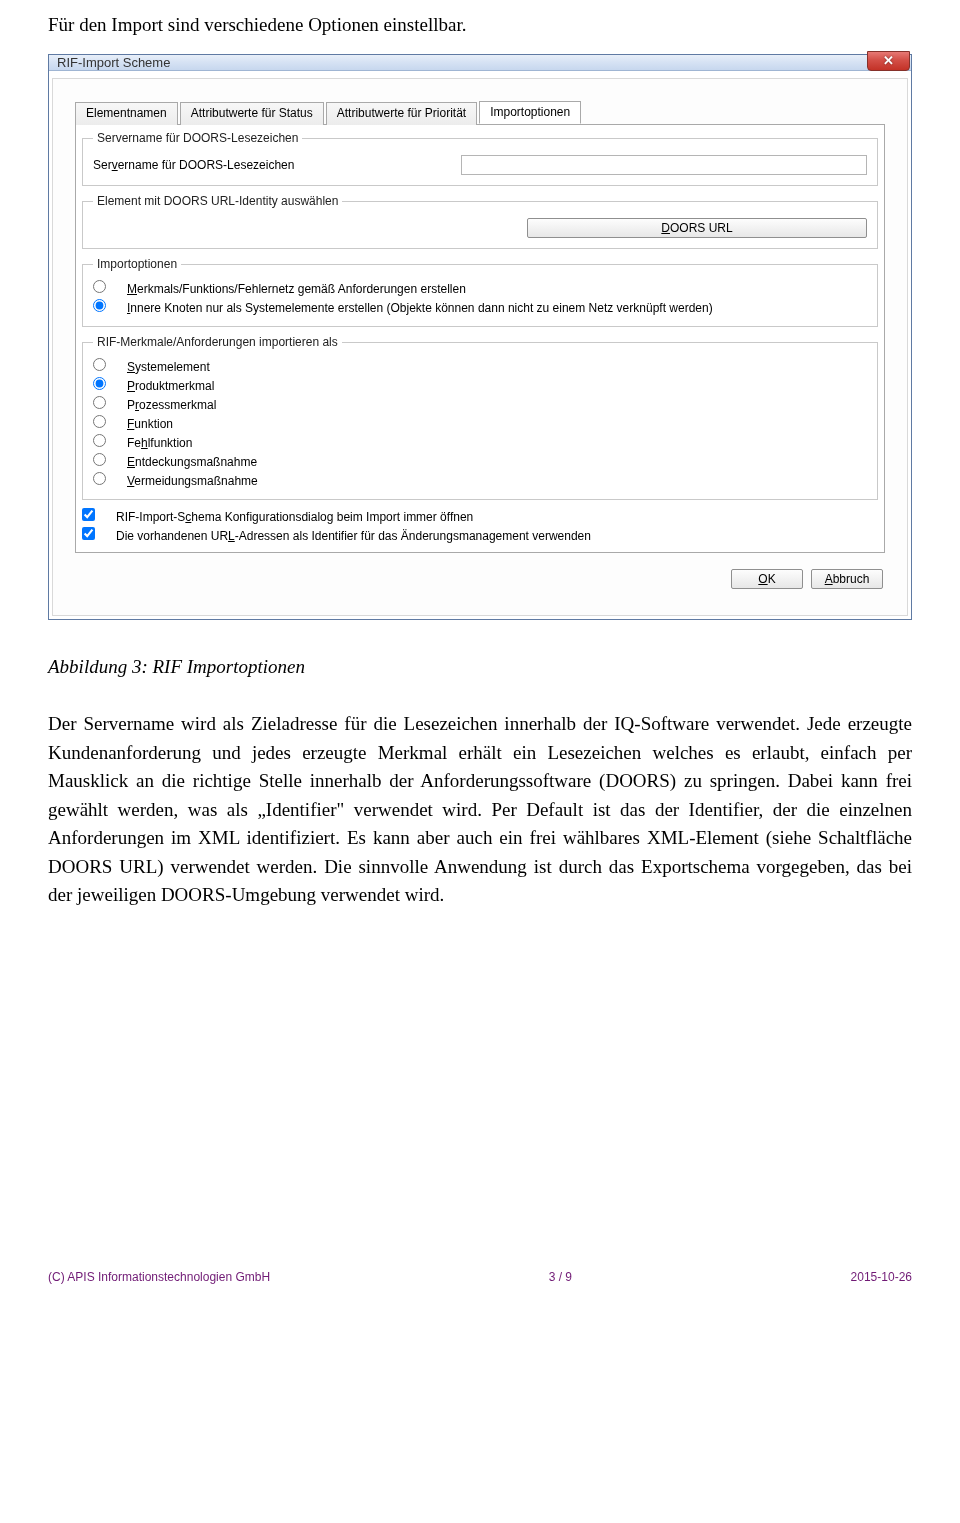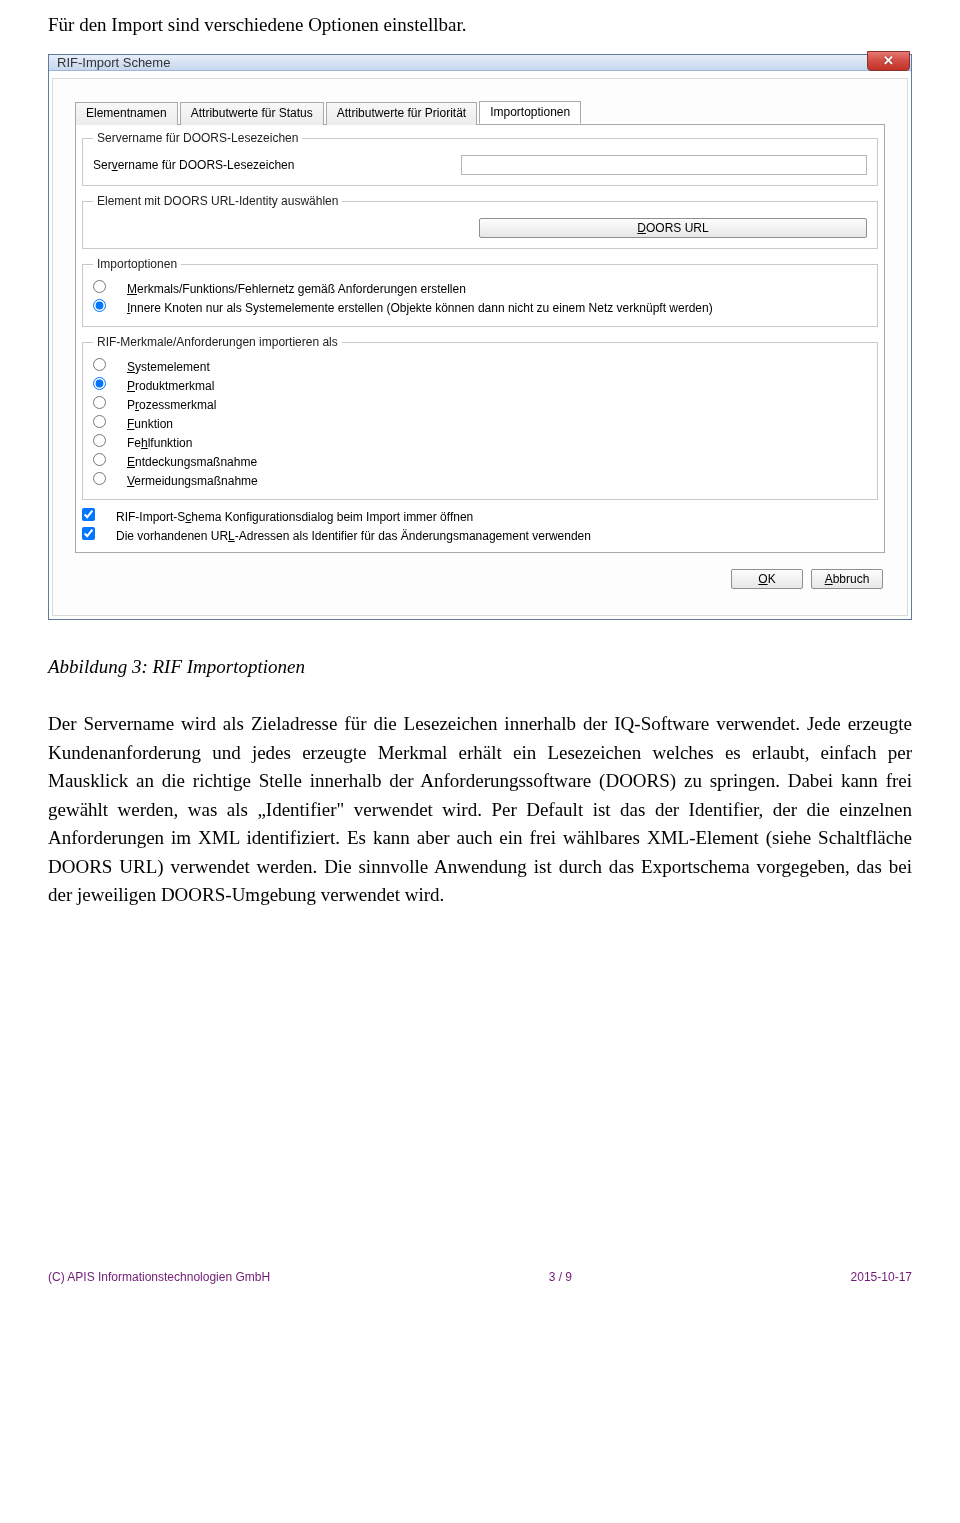--- a/index.html
+++ b/index.html
@@ -122,21 +122,21 @@
     border: 1px solid #8f8f8f;
     background: linear-gradient(to bottom, #fdfdfd, #e7e7e7);
     padding: 2px 10px;
     font-size: 12px;
     min-width: 72px;
     text-align: center;
     border-radius: 2px;
     font-family: inherit;
   }
   .btn-wide {
-    width: 388px;
+    width: 340px;
     text-align: center;
     margin-left: auto;
     display: block;
   }
   .radio-row, .check-row {
     display: flex;
     align-items: flex-start;
     gap: 21px;
     margin: 1px 0;
     line-height: 18px;
@@ -273,14 +273,14 @@
     </div>
   </div>
 
   <p class="caption">Abbildung 3: RIF Importoptionen</p>
   <p class="body-text">Der Servername wird als Zieladresse für die Lesezeichen innerhalb der IQ-Software verwendet. Jede erzeugte Kundenanforderung und jedes erzeugte Merkmal erhält ein Lesezeichen welches es erlaubt, einfach per Mausklick an die richtige Stelle innerhalb der Anforderungssoftware (DOORS) zu springen. Dabei kann frei gewählt werden, was als „Identifier" verwendet wird. Per Default ist das der Identifier, der die einzelnen Anforderungen im XML identifiziert. Es kann aber auch ein frei wählbares XML-Element (siehe Schaltfläche DOORS URL) verwendet werden. Die sinnvolle Anwendung ist durch das Exportschema vorgegeben, das bei der jeweiligen DOORS-Umgebung verwendet wird.</p>
 </div>
 
 <div class="page-footer">
   <span>(C) APIS Informationstechnologien GmbH</span>
   <span>3 / 9</span>
-  <span>2015-10-17</span>
+  <span>2015-10-26</span>
 </div>
 
 </body></html>

